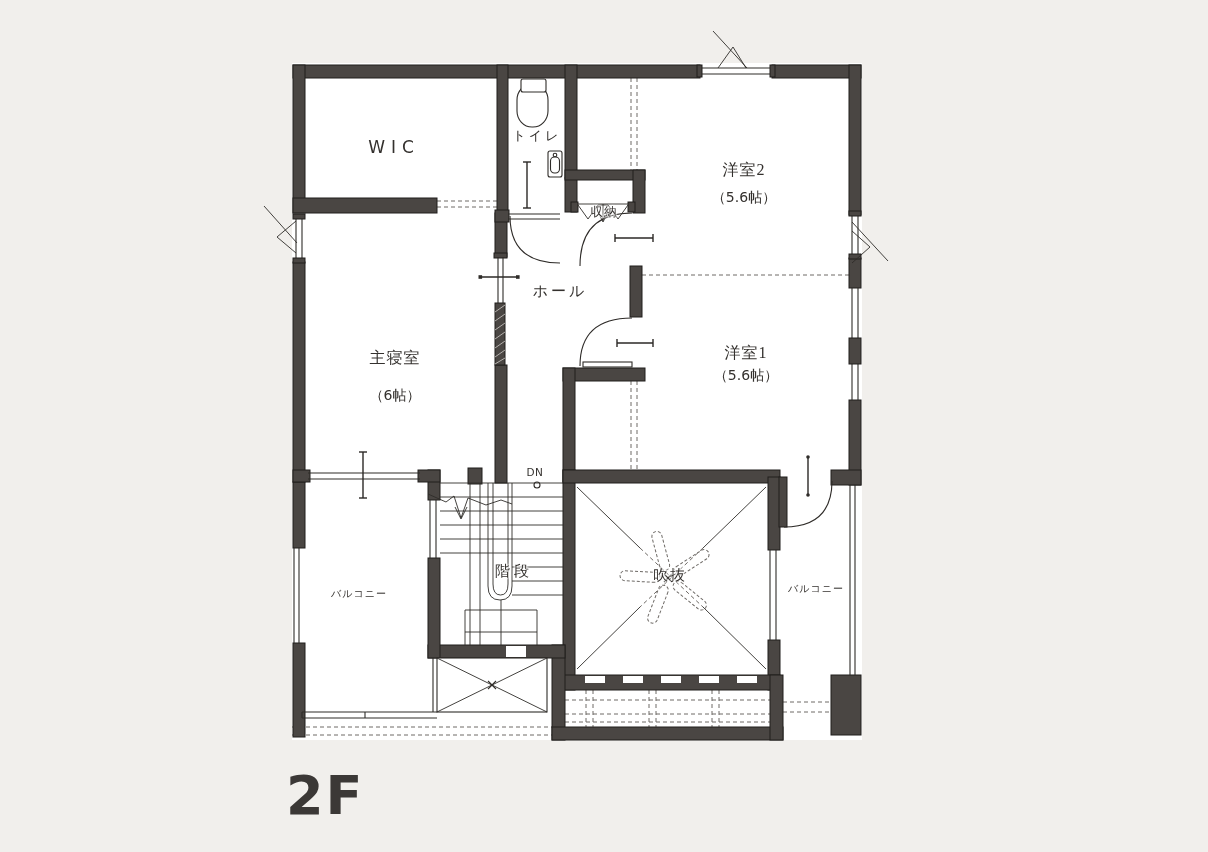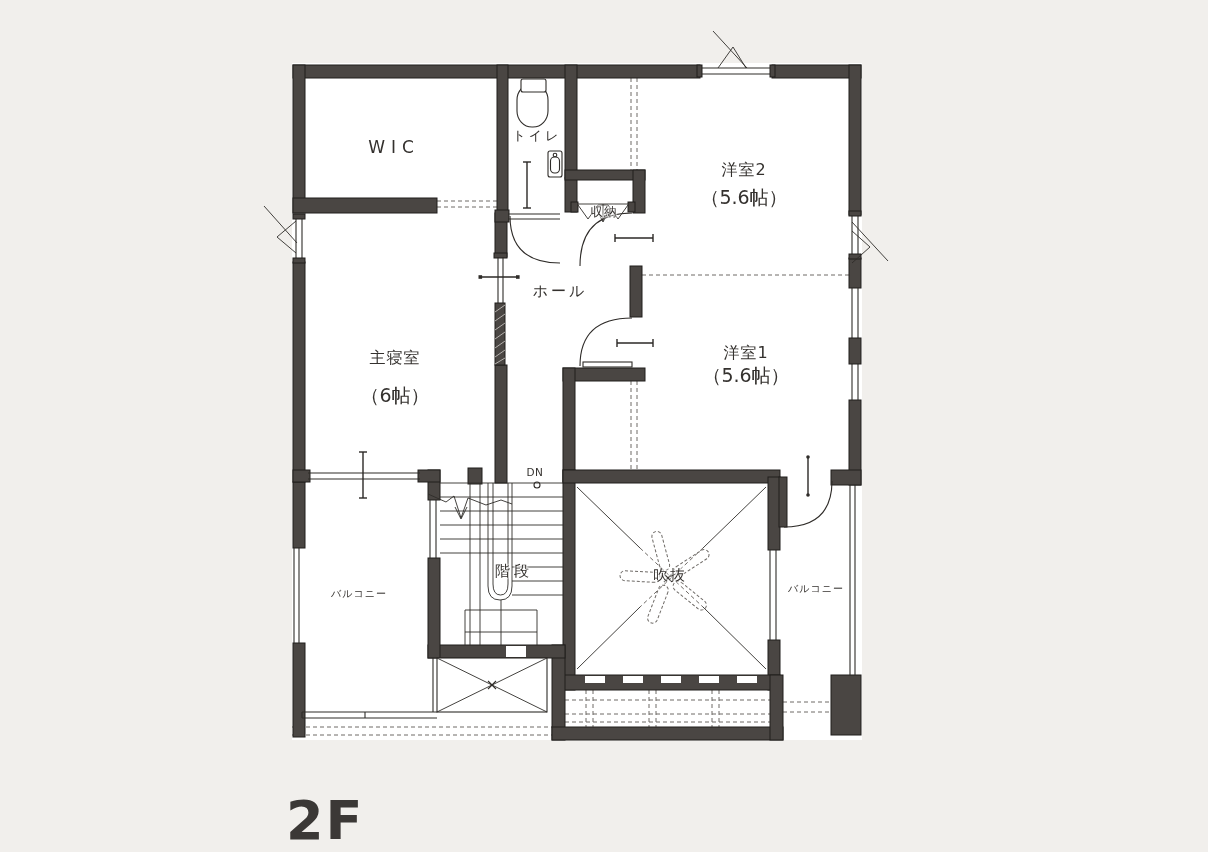--- a/index.html
+++ b/index.html
@@ -22,22 +22,22 @@
   .lnf{fill:var(--line);stroke:none;}
   .dsh{stroke:var(--dashed);stroke-width:1;fill:none;stroke-dasharray:4 3;}
   .fan{stroke:var(--dashed);stroke-width:1;fill:none;stroke-dasharray:3 2;}
   .tick{stroke:#2b2926;stroke-width:1.4;fill:none;}
   .hatchln{stroke:#cfcbc8;stroke-width:0.8;fill:none;}
   .lbl{position:absolute;transform:translate(-50%,-50%);color:var(--text);white-space:nowrap;
        text-shadow:0 0 2px #fff,0 0 2px #fff,0 0 3px #fff,0 0 3px #fff;}
   .lbl-wic{font-size:17px;letter-spacing:6px;}
   .lbl-sm{font-size:13px;letter-spacing:3px;}
   .lbl-xs{font-size:12.5px;letter-spacing:1px;}
-  .lbl-room{font-size:16px;letter-spacing:1px;}
-  .lbl-size{font-size:19px;}
+  .lbl-room{font-size:16px;letter-spacing:1px;font-family:Liberation Serif, serif;}
+  .lbl-size{font-size:14px;}
   .lbl-hall{font-size:15px;letter-spacing:3px;text-align:right;}
   .lbl-stairs{font-size:15px;letter-spacing:4px;margin-left:12px;}
   .lbl-void{font-size:15px;letter-spacing:2px;}
   .lbl-balc{font-size:10px;letter-spacing:1px;}
   .lbl-dn{font-size:10.5px;letter-spacing:0.5px;}
   .lbl-floor{position:absolute;transform:none;font-size:54px;font-weight:700;color:#3b3836;letter-spacing:2px;text-shadow:none;}
 </style>
 </head>
 <body>
 
@@ -306,15 +306,15 @@
 <div class="lbl lbl-hall" style="left:560px;top:291px;">ホール</div>
 <div class="lbl lbl-room" style="left:395px;top:358px;">主寝室</div>
 <div class="lbl lbl-size" style="left:395px;top:373px;margin-top:23px;">（6帖）</div>
 <div class="lbl lbl-room" style="left:746px;top:353px;">洋室1</div>
 <div class="lbl lbl-size" style="left:746px;top:376px;">（5.6帖）</div>
 <div class="lbl lbl-dn" style="left:535px;top:472px;">DN</div>
 <div class="lbl lbl-stairs" style="left:502px;top:571px;">階段</div>
 <div class="lbl lbl-void" style="left:670px;top:575px;">吹抜</div>
 <div class="lbl lbl-balc" style="left:359px;top:594px;">バルコニー</div>
 <div class="lbl lbl-balc" style="left:816px;top:589px;">バルコニー</div>
-<div class="lbl-floor" style="left:286px;top:764px;margin-top:25px;">2F</div>
+<div class="lbl-floor" style="left:286px;top:764px;">2F</div>
 
 </div>
 
 </body></html>

